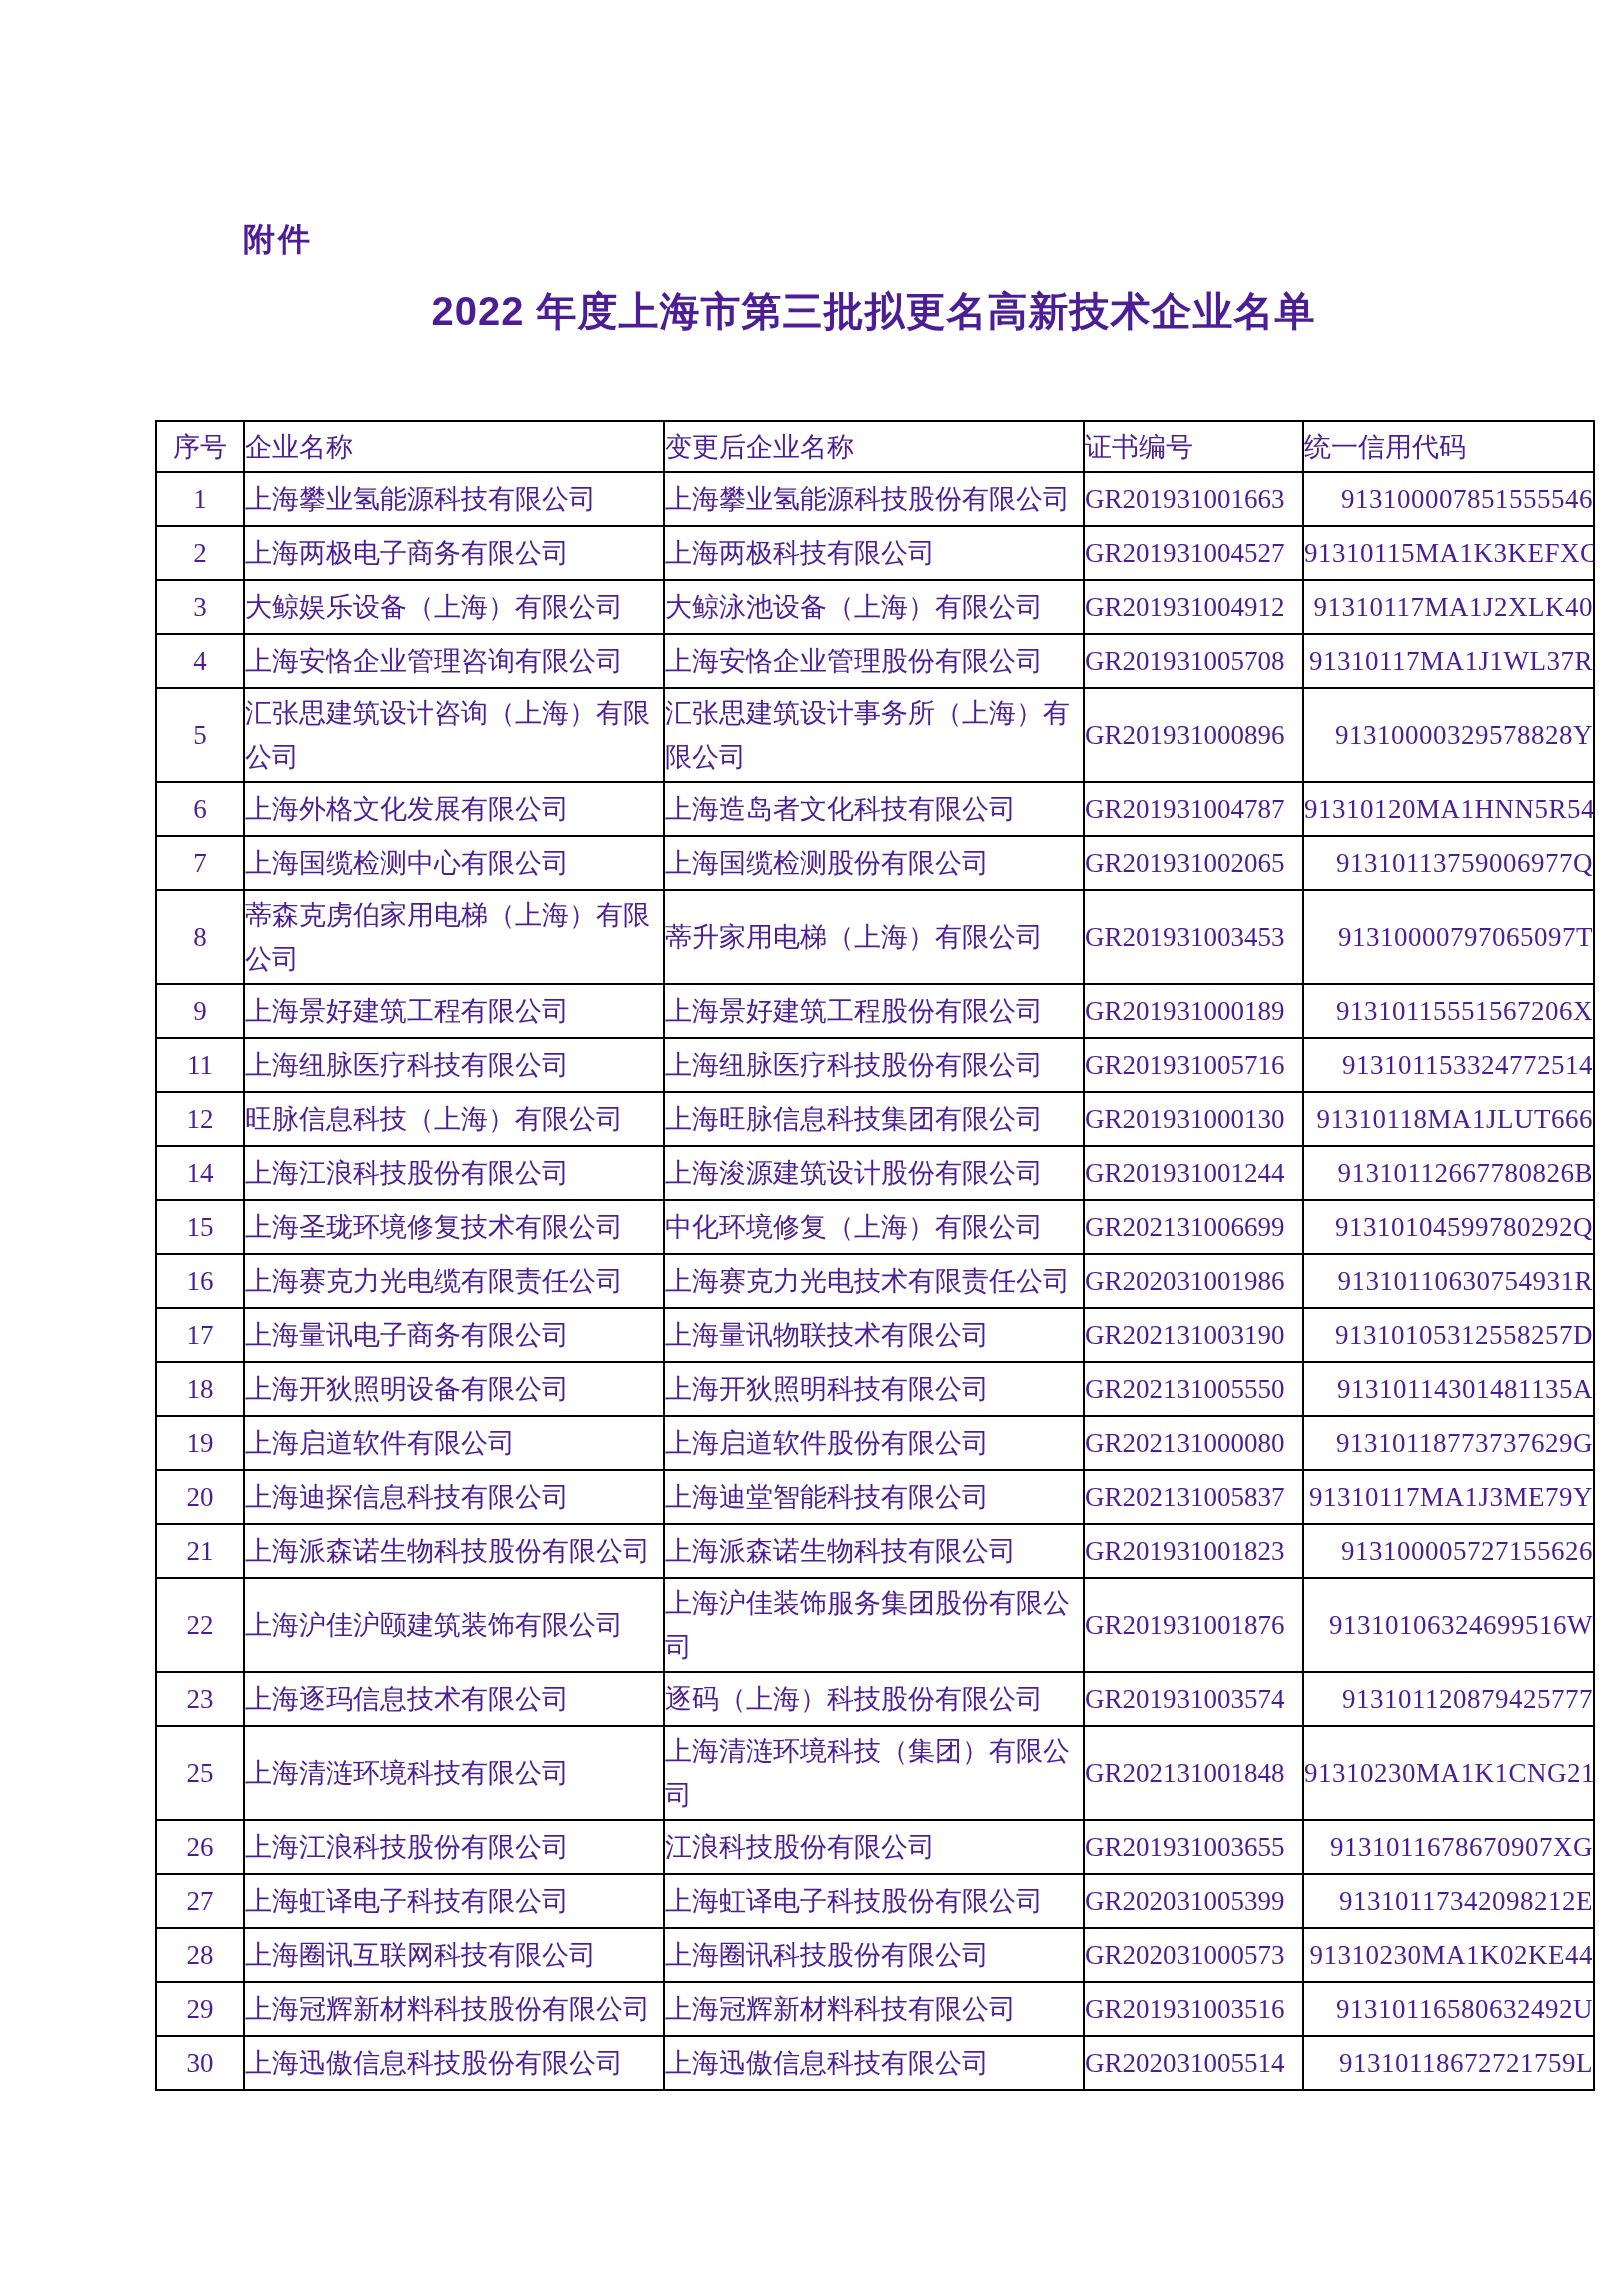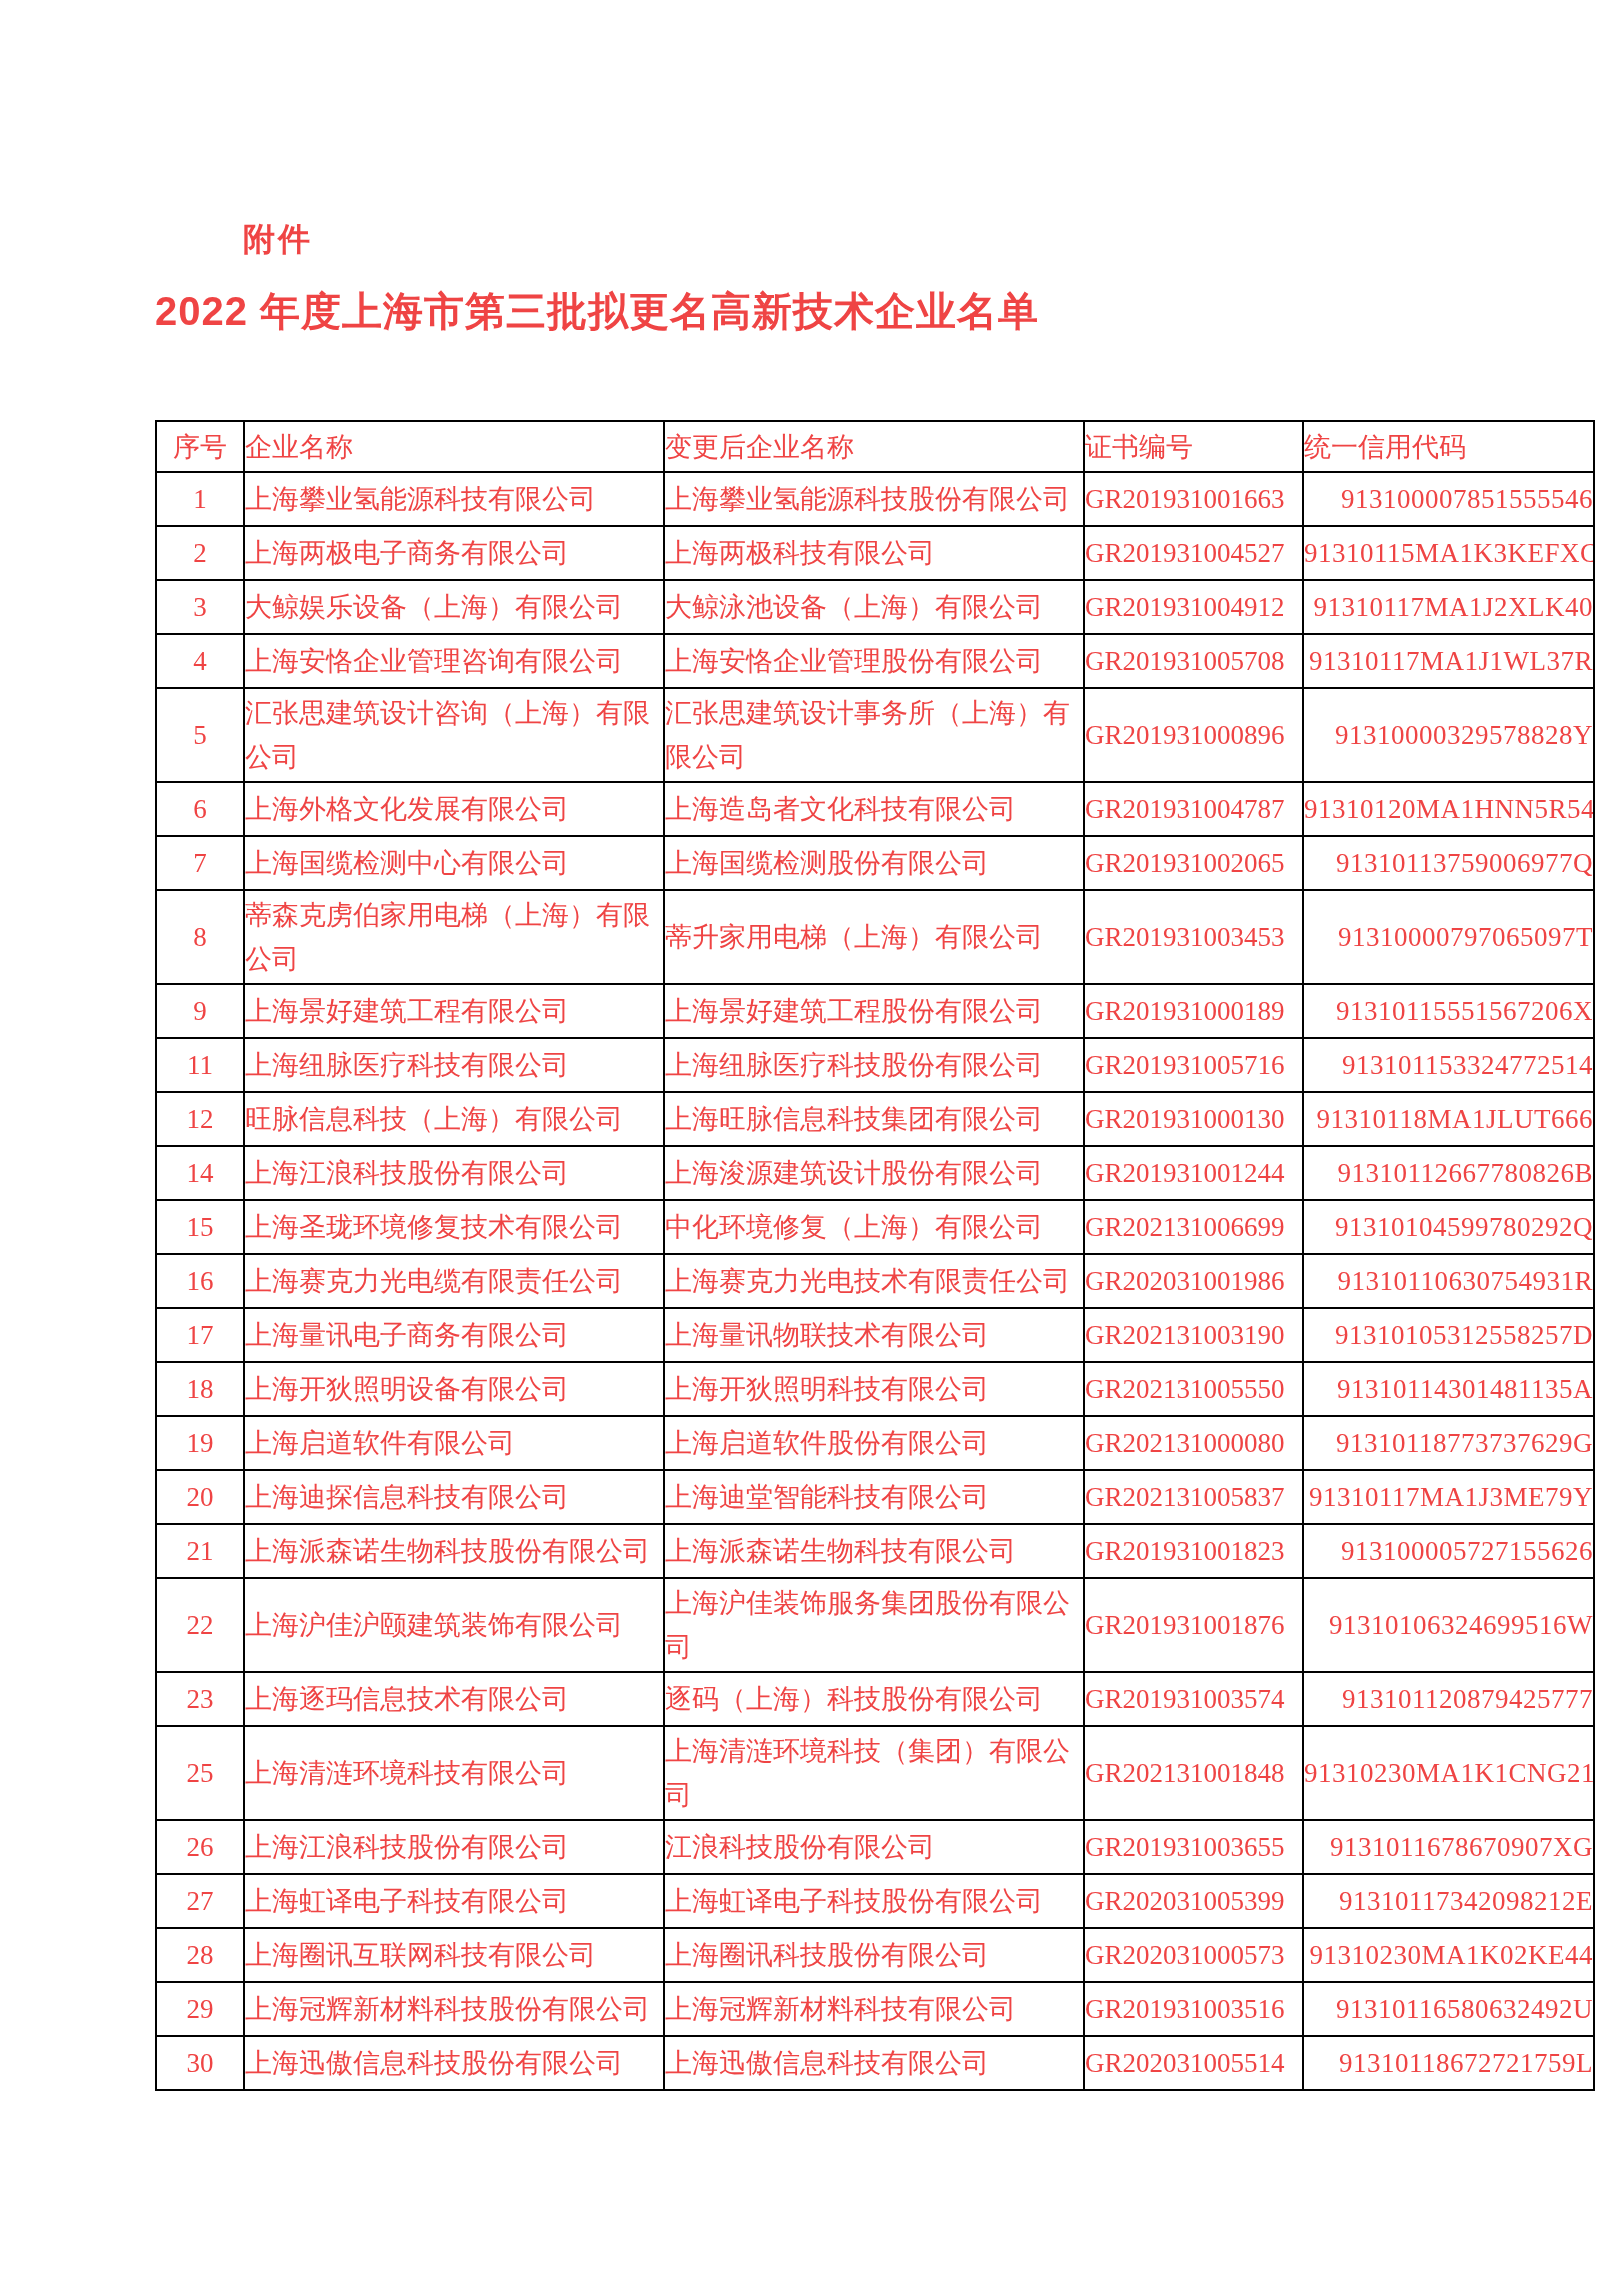--- a/index.html
+++ b/index.html
@@ -1,39 +1,39 @@
 <!DOCTYPE html>
 <html><head>
 <meta charset="utf-8">
 <style>
   html, body { margin: 0; padding: 0; background: #ffffff; }
   .page {
     position: relative;
     width: 1621px;
     height: 2193px;
     background: #ffffff;
-    color: #ef4444;
+    color: #4c1d95;
     font-family: "Liberation Serif", serif;
     overflow: hidden;
   }
   .attachment-label {
     position: absolute;
     left: 243px;
     top: 218px;
     font-size: 32px;
     font-weight: 700;
     font-family: "Liberation Sans", sans-serif;
     letter-spacing: 2.9px;
   }
   .doc-title {
     position: absolute;
     left: 155px;
     top: 284px;
     width: 1437px;
-    text-align: left;
+    text-align: center;
     font-size: 40px;
     font-weight: 700;
     font-family: "Liberation Sans", sans-serif;
     letter-spacing: 1px;
     white-space: nowrap;
   }
   table.company-table {
     position: absolute;
     left: 155px;
     top: 420px;

